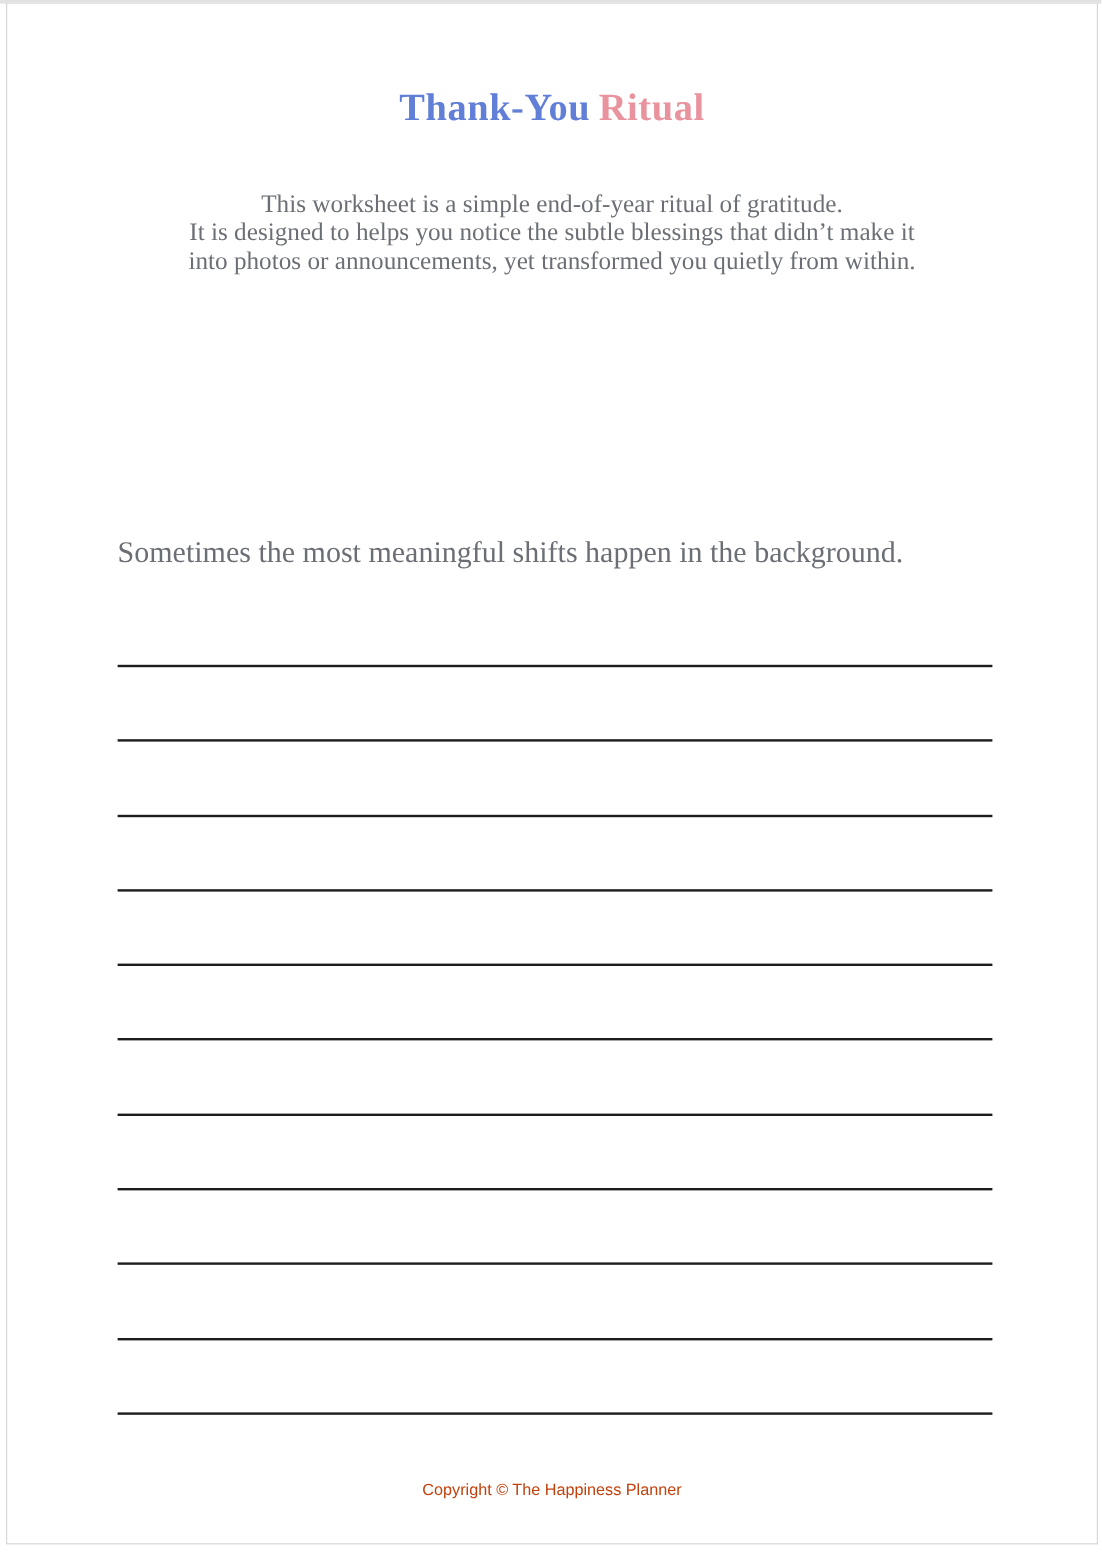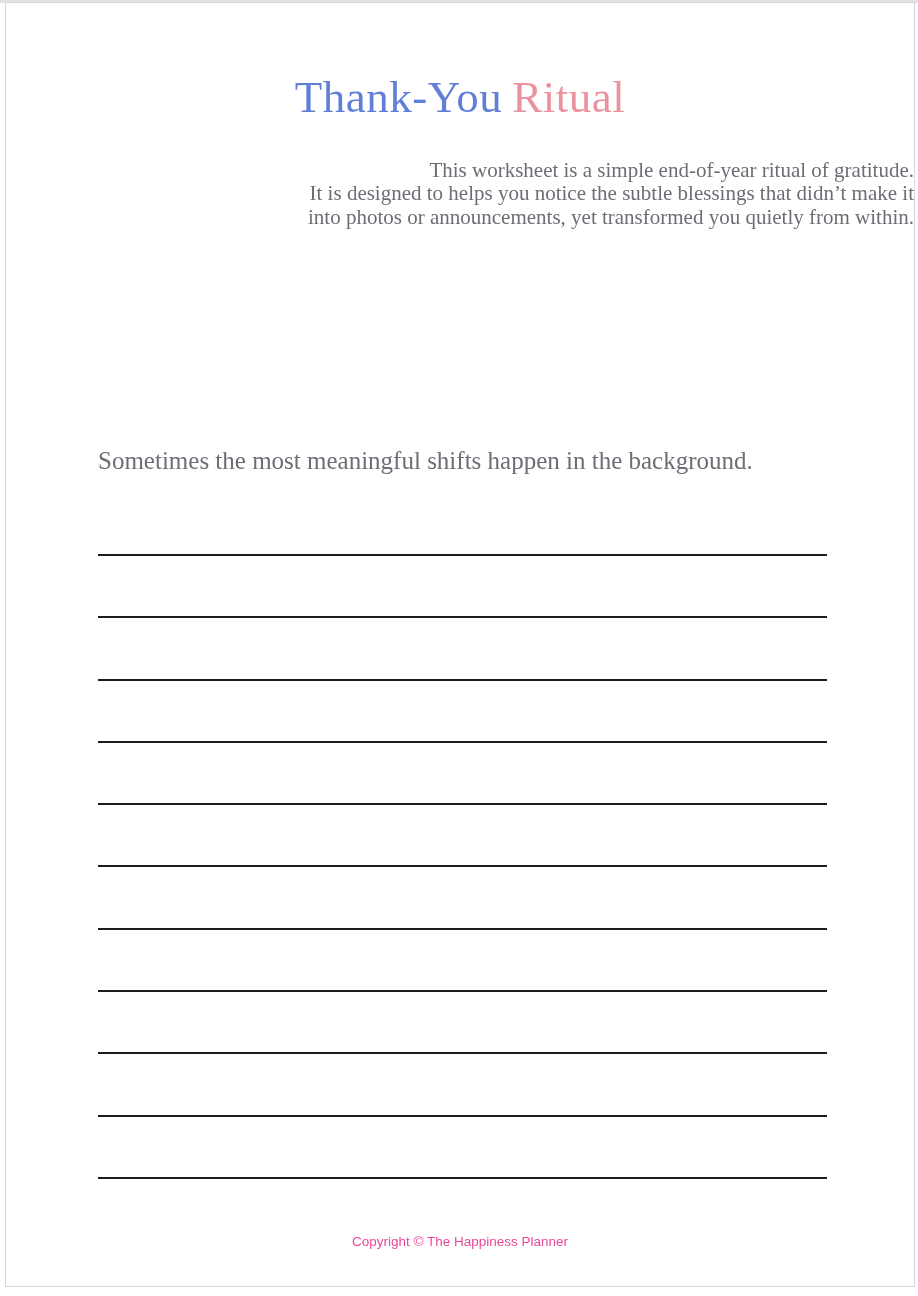--- a/index.html
+++ b/index.html
@@ -19,31 +19,31 @@
     position: absolute;
     left: 5px; top: 2px;
     width: 910px; height: 1285px;
     background: #ffffff;
     border: 1px solid var(--page-border, #d7d7d7);
   }
   .title {
     position: absolute; left: 0; top: 68px;
     width: 100%;
     text-align: center;
-    font-size: 45px;
-    font-weight: 400;
+    font-size: 32px;
+    font-weight: 700;
     letter-spacing: 0.5px;
     white-space: pre;
   }
   .title .blue { color: var(--title-blue, #617fd6); margin-right: 0.22em; }
   .title .pink { color: var(--title-pink, #e9939f); }
   .intro {
     position: absolute; left: 0;
     width: 100%;
-    text-align: right;
+    text-align: center;
     font-size: 21px;
     line-height: 23.4px;
     color: var(--body-gray, #6b6f75);
     white-space: pre-line;
   }
   .intro.p1 { top: 156px; }
   .intro.p2 { top: 246px; }
   .question {
     position: absolute; left: 92px; top: 374px;
     font-size: 21.5px;
@@ -67,21 +67,21 @@
     height: 2px;
     background: var(--rule-dark, #1d1d1d);
     margin-bottom: 60.3px;
   }
   .footer {
     position: absolute; left: 0; top: 1231px;
     width: 100%;
     text-align: center;
     font-family: "Liberation Sans", sans-serif;
     font-size: 13.5px;
-    color: #ec4899;
+    color: #c2410c;
   }
 </style>
 </head>
 <body>
 
 <div class="top-edge"></div>
 
 <div class="page">
 
   <h1 class="title"><span class="blue">Thank-You</span><span class="pink">Ritual</span></h1>

